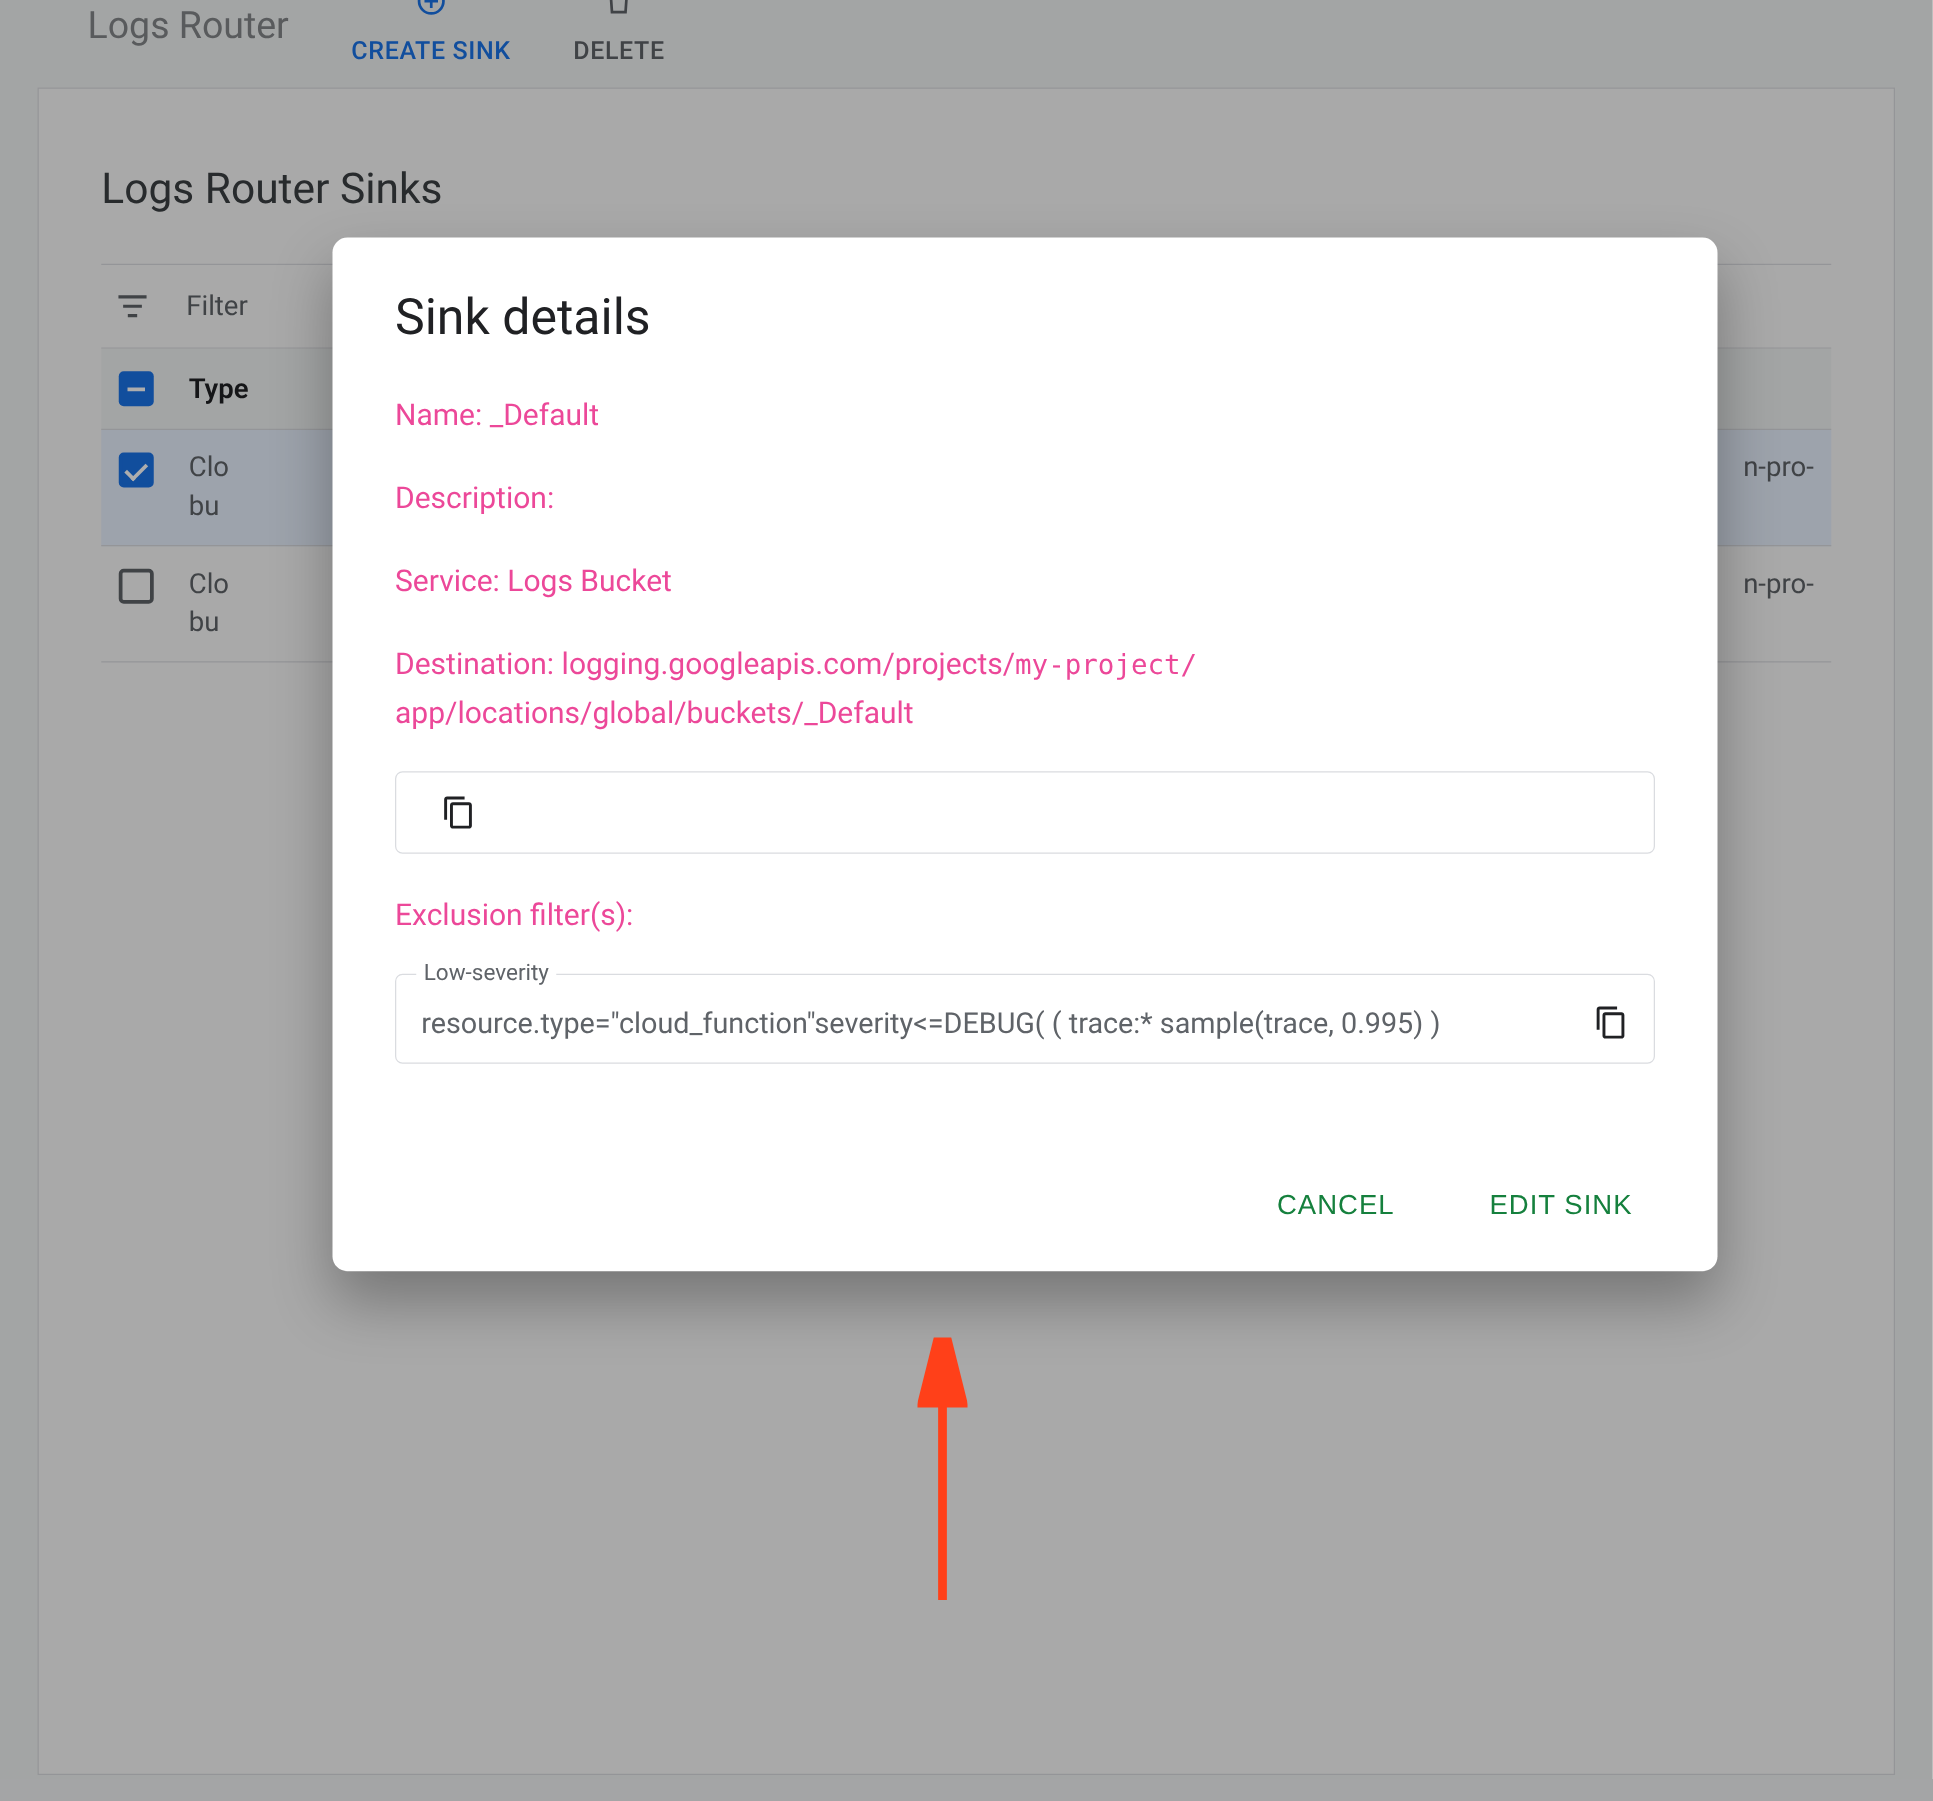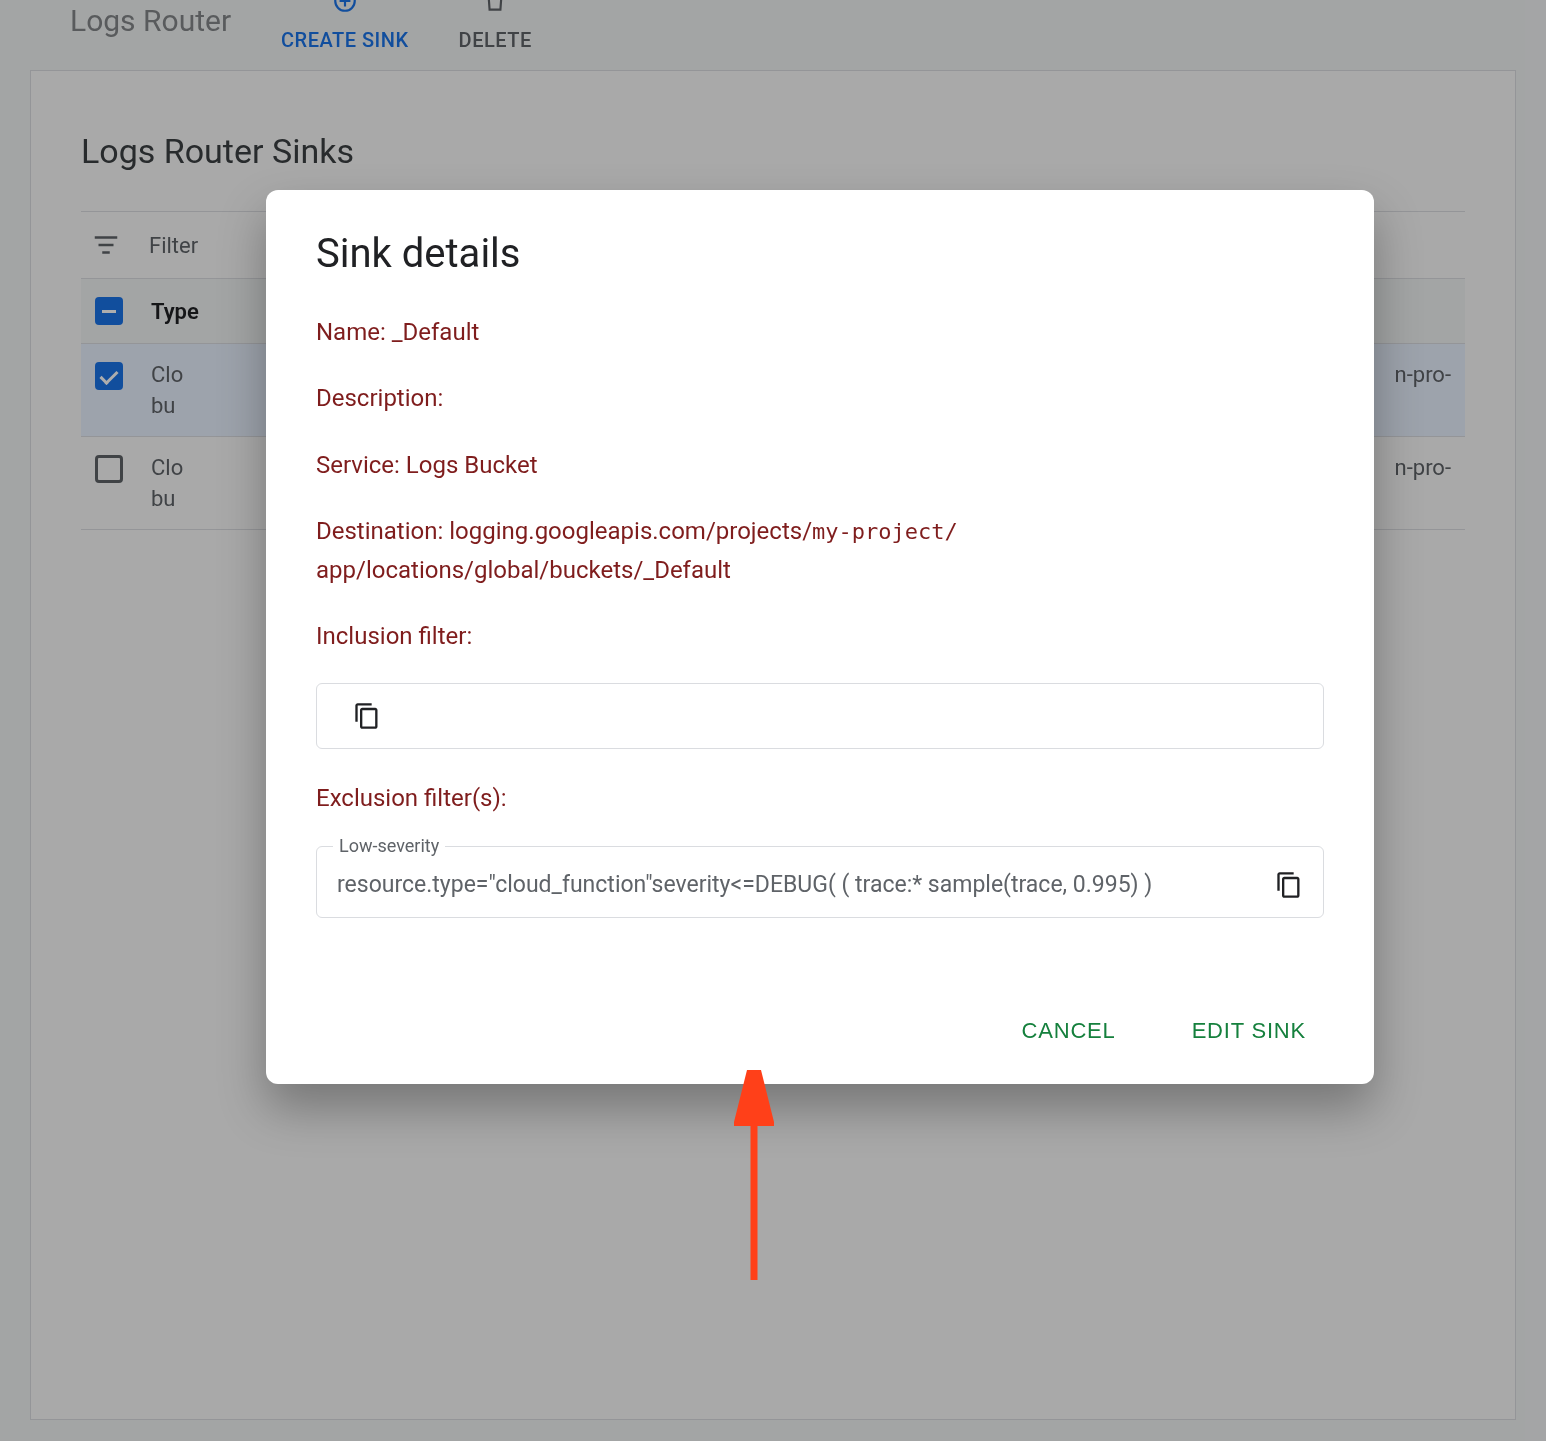--- a/index.html
+++ b/index.html
@@ -178,21 +178,21 @@
       padding: 40px 50px 30px 50px;
     }
     .modal-title {
       font-size: 40px;
       font-weight: 400;
       color: #202124;
       margin-bottom: 36px;
     }
     .field-line {
       font-size: 24px;
-      color: #7f1d1d;
+      color: #ec4899;
       margin-bottom: 28px;
       line-height: 1.6;
     }
     .field-line.dest {
       word-break: break-all;
     }
     .mono-part {
       font-family: monospace;
       font-size: 22px;
     }
@@ -338,21 +338,20 @@
     <span>Service:</span>
     <span>Logs Bucket</span>
   </div>
 
   <div class="field-line dest">
     <span>Destination:</span>
     <span>logging.googleapis.com/projects/</span><span class="mono-part">my-project/</span><br>
     <span>app/locations/global/buckets/_Default</span>
   </div>
 
-  <div class="field-line">Inclusion filter:</div>
 
   <div class="filter-box">
     <svg class="copy-icon" viewBox="0 0 24 24">
         <path d="M16 1H4c-1.1 0-2 .9-2 2v14h2V3h12V1zm3 4H8c-1.1 0-2 .9-2 2v14c0 1.1.9 2 2 2h11c1.1 0 2-.9 2-2V7c0-1.1-.9-2-2-2zm0 16H8V7h11v14z"></path>
       </svg>
   </div>
 
   <div class="field-line">Exclusion filter(s):</div>
 
   <div class="filter-box fieldset">

